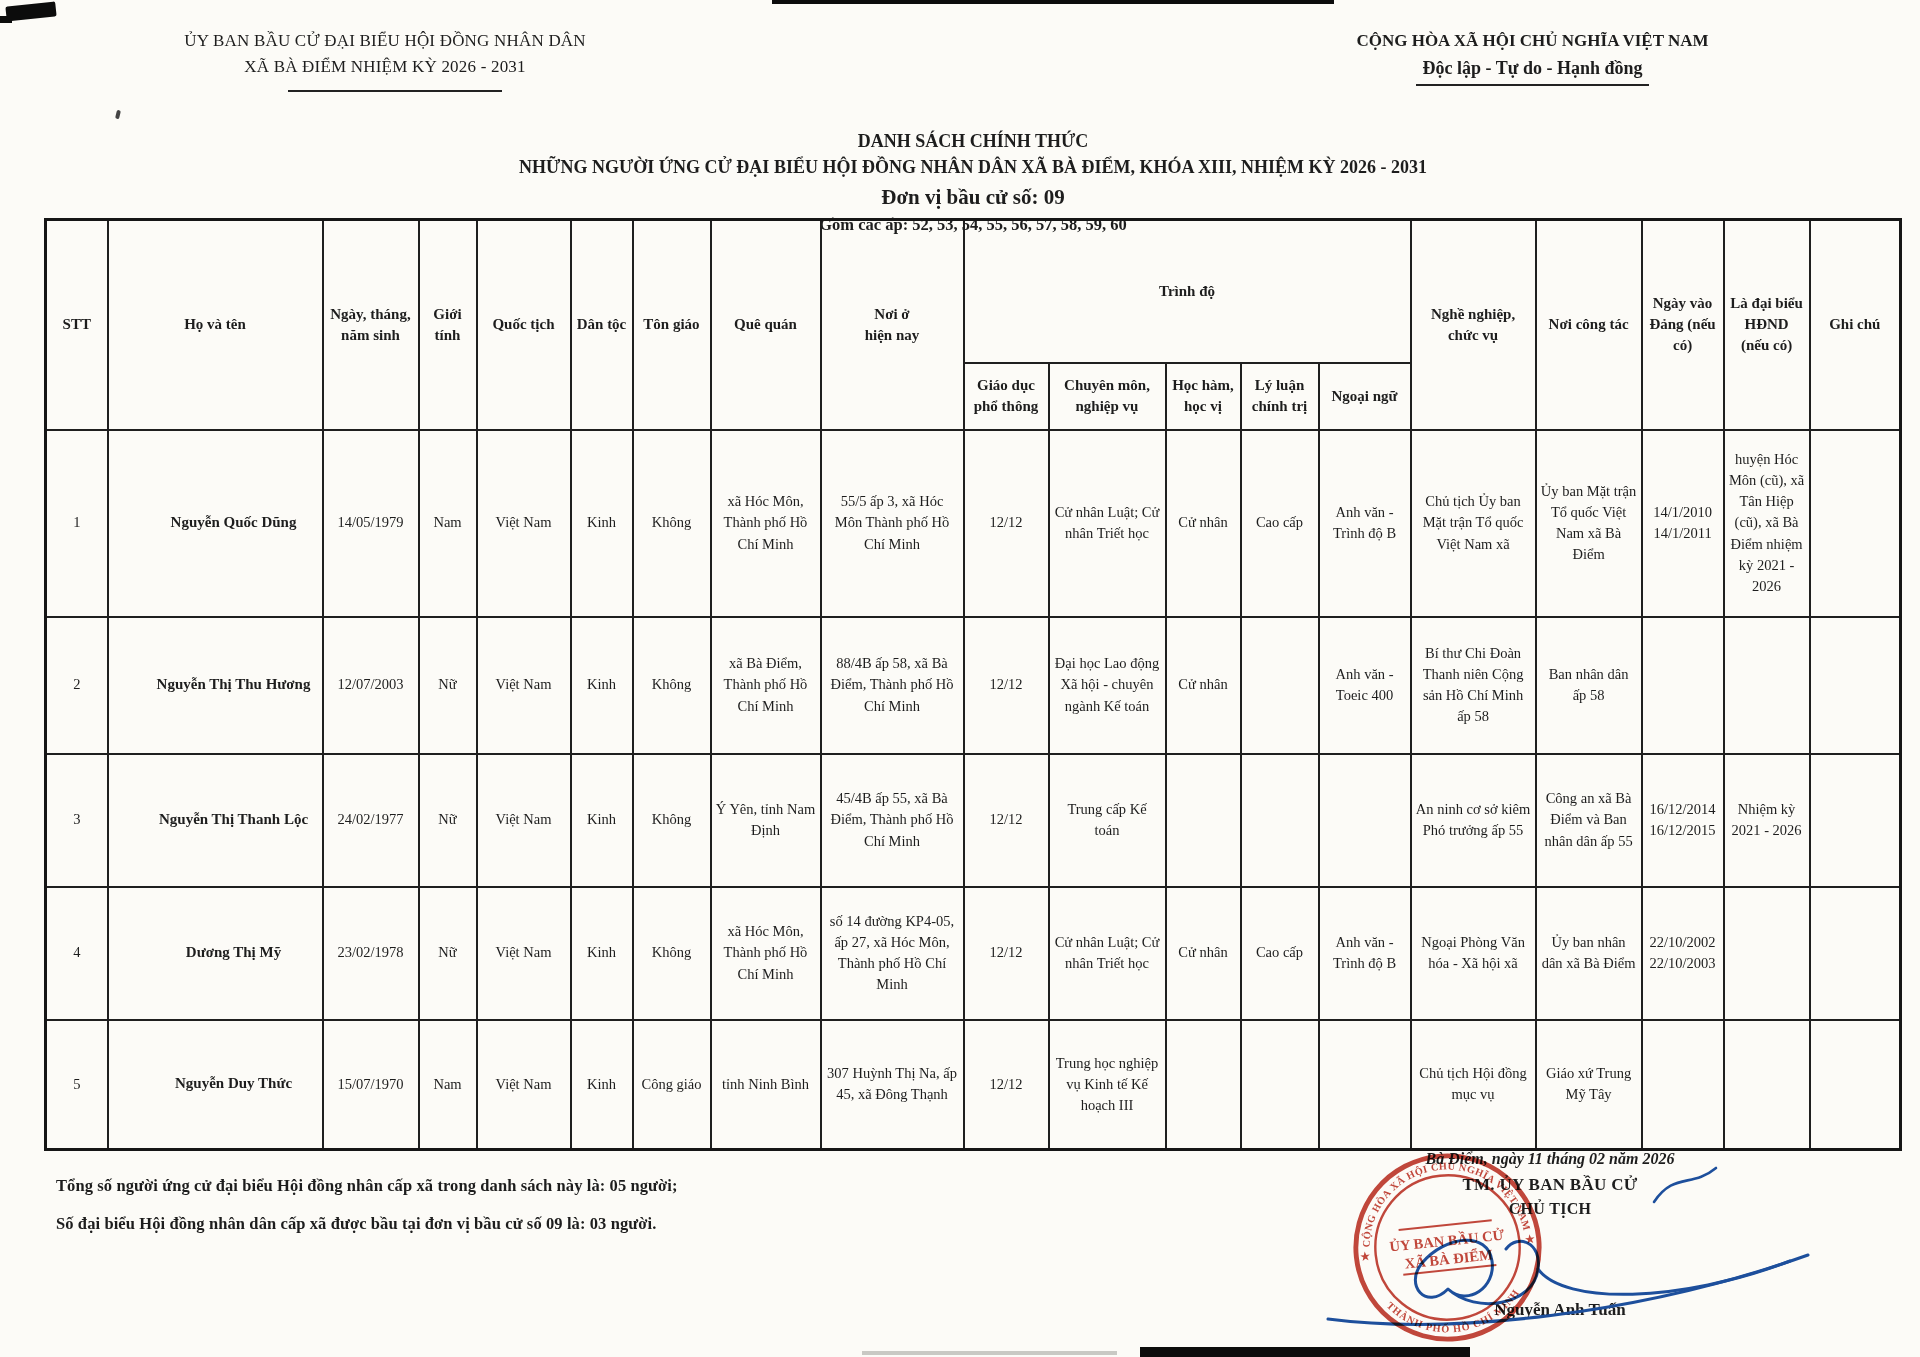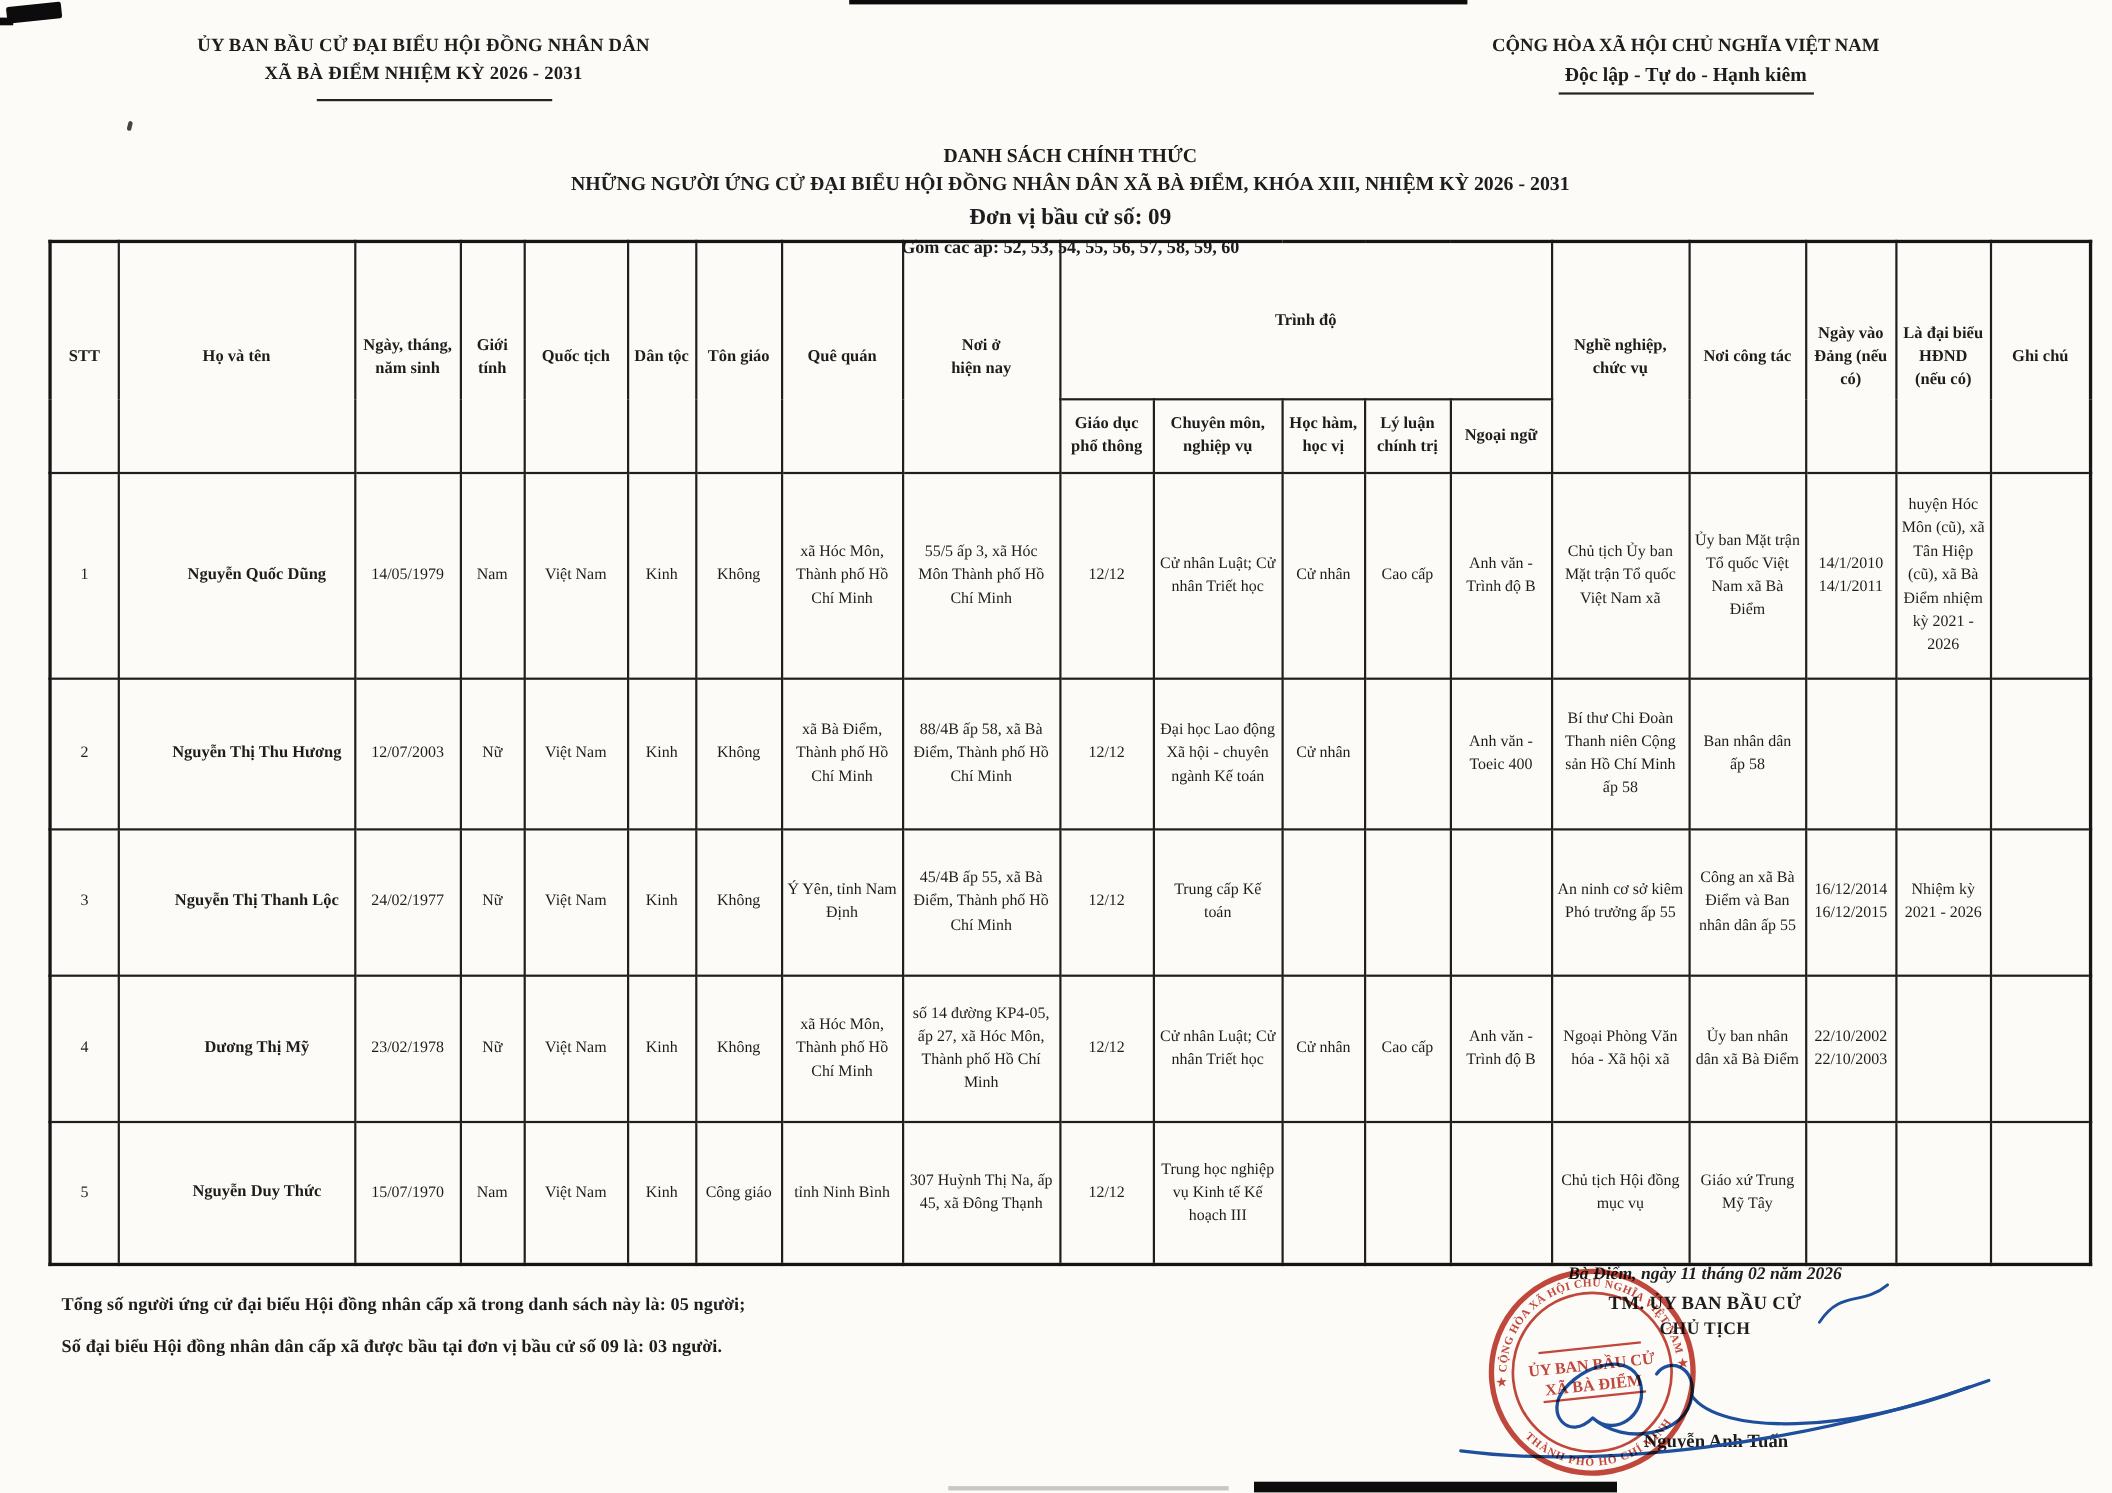--- a/index.html
+++ b/index.html
@@ -9,21 +9,21 @@
   }
   
   .artifact{position:absolute;background:#0c0c0c;}
   .corner-blob{left:6px;top:4px;width:50px;height:15px;border-radius:2px;transform:rotate(-6deg);}
   .corner-blob2{left:0px;top:16px;width:12px;height:7px;}
   .top-line{left:772px;top:0;width:562px;height:4px;}
   .bottom-bar{left:1140px;top:1347px;width:330px;height:10px;}
   .bottom-smudge{left:862px;top:1351px;width:255px;height:4px;background:#c9c9c4;}
   .speck{left:116px;top:110px;width:4px;height:9px;background:#444;transform:rotate(14deg);border-radius:2px;}
   
-  .org-header{position:absolute;left:150px;top:28px;width:470px;text-align:center;font-weight:bold;font-size:17px;line-height:1.55;letter-spacing:.2px;}
+  .org-header{position:absolute;left:150px;top:28px;width:470px;text-align:center;font-weight:normal;font-size:17px;line-height:1.55;letter-spacing:.2px;}
   .org-underline{position:absolute;left:288px;top:90px;width:214px;height:2px;background:#222;}
   .nat-header{position:absolute;left:1320px;top:28px;width:425px;text-align:center;font-weight:bold;line-height:1.5;}
   .nat-header .l1{font-size:17px;}
   .nat-header .l2{font-size:18px;display:inline-block;border-bottom:2px solid #222;padding:0 6px 2px 6px;margin-top:1px;}
   .title-block{position:absolute;left:45px;top:128px;width:1856px;text-align:center;font-weight:bold;line-height:1.45;}
   .title-block .t1{font-size:18px;}
   .title-block .t2{font-size:18px;text-align:center;}
   .title-block .t3{font-size:21px;margin-top:2px;}
   .title-block .t4{font-size:16.5px;}
   
@@ -63,21 +63,21 @@
   <div class="speck artifact"></div>
 
   <div class="org-header">
     <div>ỦY BAN BẦU CỬ ĐẠI BIỂU HỘI ĐỒNG NHÂN DÂN</div>
     <div>XÃ BÀ ĐIỂM NHIỆM KỲ 2026 - 2031</div>
   </div>
   <div class="org-underline"></div>
 
   <div class="nat-header">
     <div class="l1">CỘNG HÒA XÃ HỘI CHỦ NGHĨA VIỆT NAM</div>
-    <div class="l2">Độc lập - Tự do - Hạnh kiêm</div>
+    <div class="l2">Độc lập - Tự do - Hạnh đồng</div>
   </div>
 
   <div class="title-block">
     <div class="t1">DANH SÁCH CHÍNH THỨC</div>
     <div class="t2">NHỮNG NGƯỜI ỨNG CỬ ĐẠI BIỂU HỘI ĐỒNG NHÂN DÂN XÃ BÀ ĐIỂM, KHÓA XIII, NHIỆM KỲ 2026 - 2031</div>
     <div class="t3">Đơn vị bầu cử số: 09</div>
     <div class="t4">Gồm các ấp: 52, 53, 54, 55, 56, 57, 58, 59, 60</div>
   </div>
 
   <table class="list">

